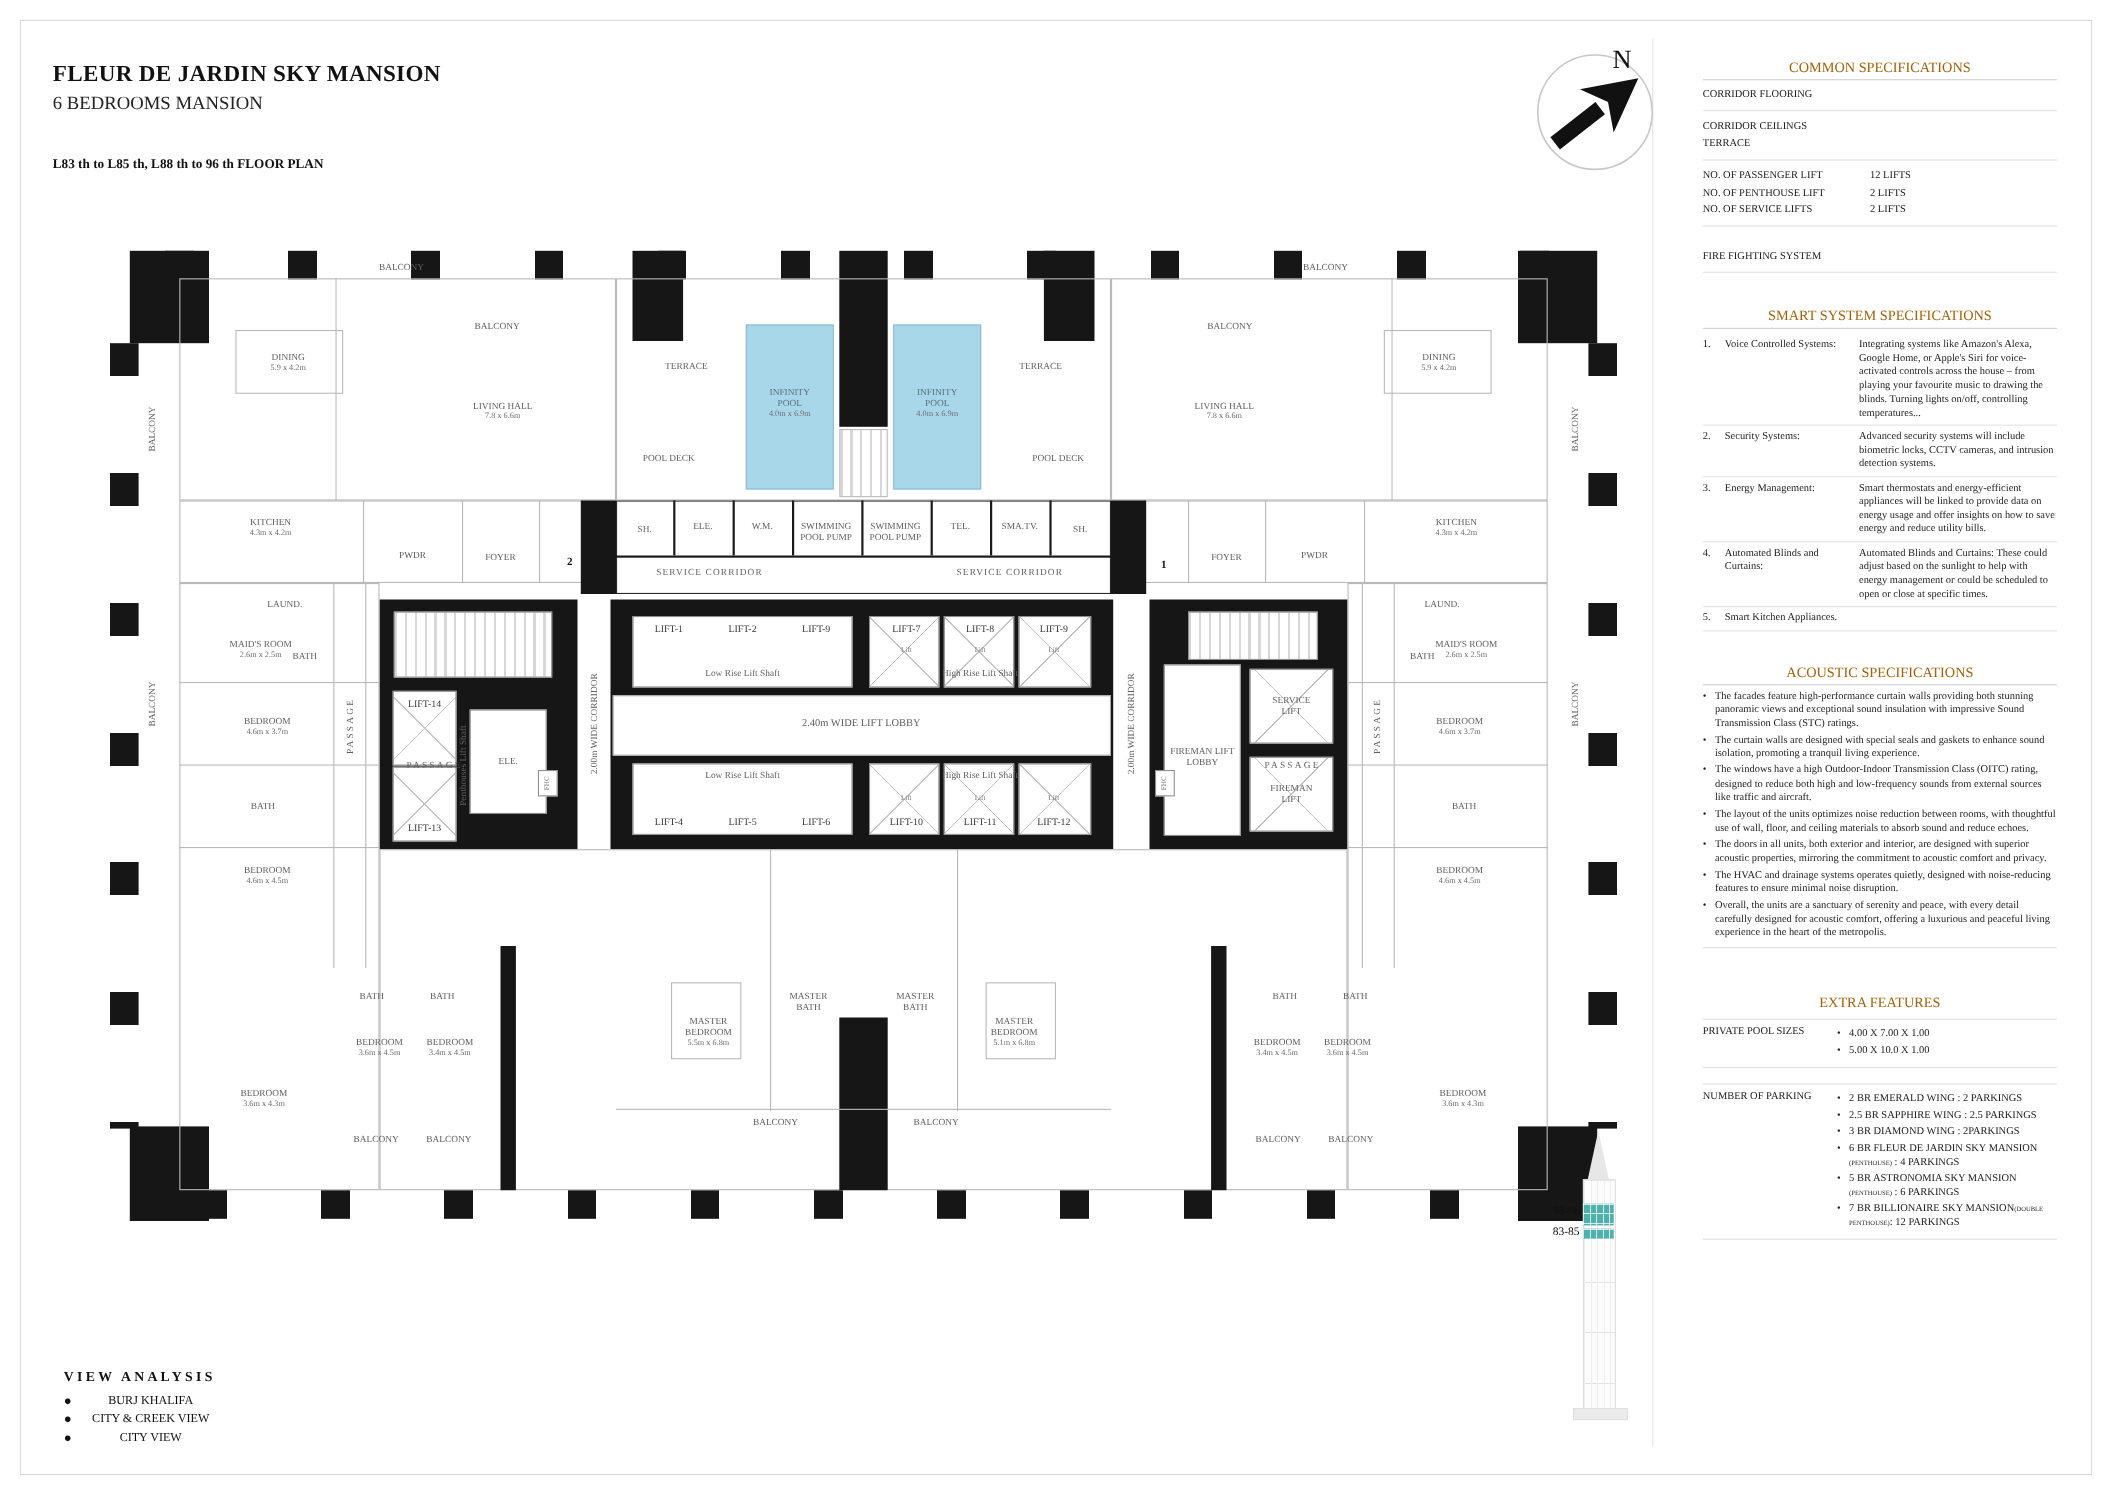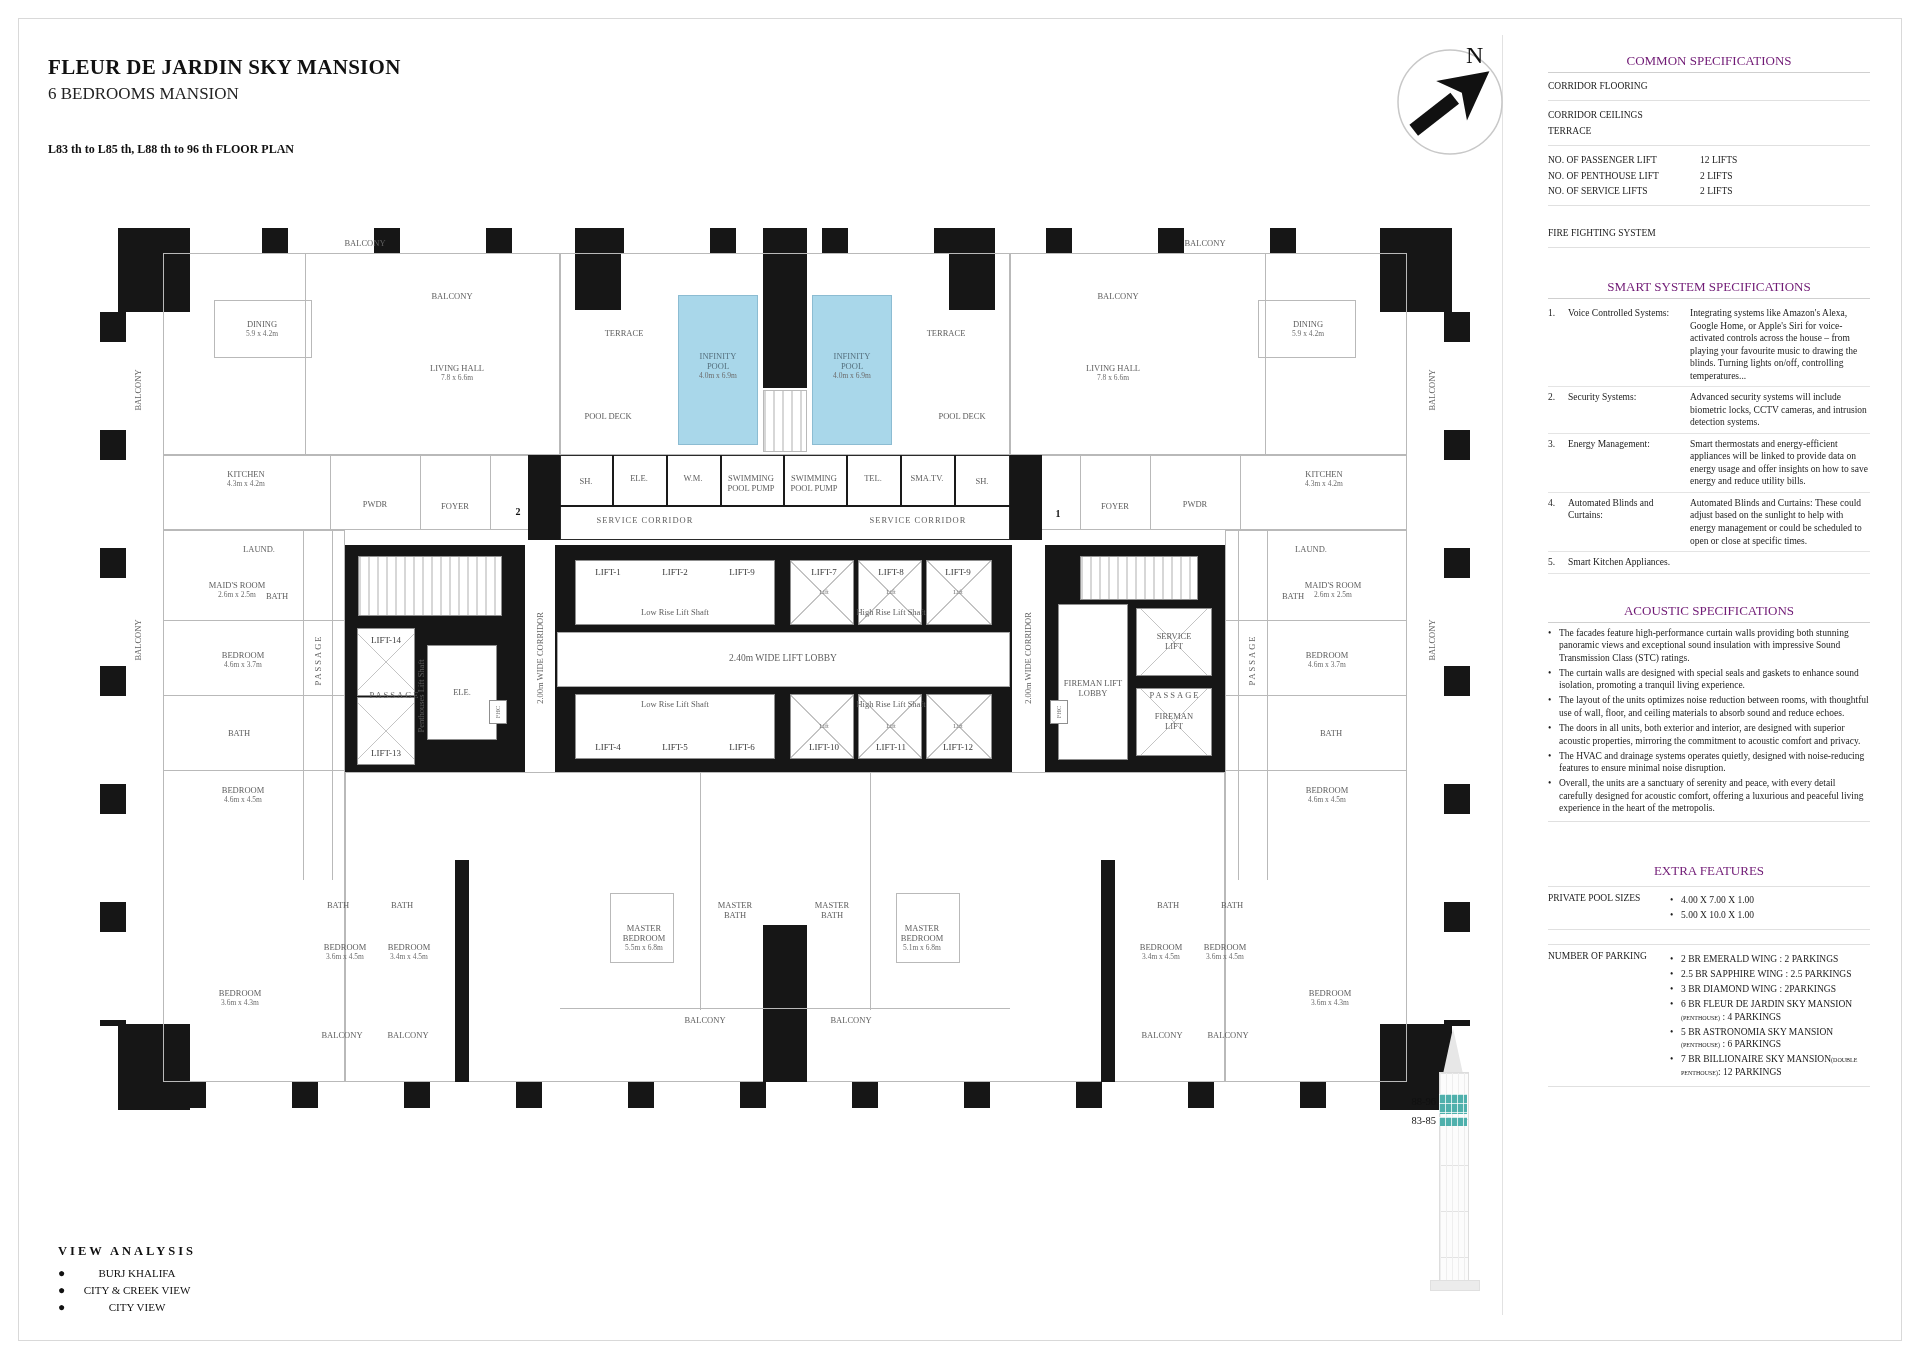--- a/index.html
+++ b/index.html
@@ -35,21 +35,21 @@
   .liftl{font-size:9px;color:#3a3a3a;}
   .tiny{font-size:6.5px;color:#777;}
   .ls{letter-spacing:2px;}
   .poolt{color:#55707e;}
   .mk{font-size:10px;font-weight:bold;color:#111;}
   
   .north{position:absolute;left:1392px;top:40px;width:130px;height:120px;}
   .north .nlab{position:absolute;left:74px;top:2px;font-size:24px;color:#111;}
   
   .panel{position:absolute;left:1548px;top:52px;width:322px;font-size:9.5px;line-height:1.32;color:#1c1c1c;}
-  .p-head{font-size:13px;text-align:center;color:#701a75;border-bottom:1px solid #cfcfcf;padding-bottom:3px;margin-bottom:4px;}
+  .p-head{font-size:13px;text-align:center;color:#a16207;border-bottom:1px solid #cfcfcf;padding-bottom:3px;margin-bottom:4px;}
   .grp{border-bottom:1px solid #e0e0e0;padding:1px 0 6px;margin-bottom:6px;}
   .c-row{padding:1.5px 0;}
   .c-lab{display:inline-block;width:152px;}
   .smart{display:grid;grid-template-columns:16px 118px 1fr;column-gap:4px;border-bottom:1px solid #e4e4e4;padding:4px 0;}
   .bullet{position:relative;padding-left:11px;margin:2.5px 0;}
   .bullet::before{content:"•";position:absolute;left:0;top:0;}
   .extra-row{display:grid;grid-template-columns:122px 1fr;border-bottom:1px solid #e0e0e0;padding:5px 0;margin-bottom:6px;}
   .sub{font-size:6px;}
   
   .va{position:absolute;left:58px;top:1244px;text-align:center;}
@@ -349,20 +349,21 @@
     </div>
     <div class="smart">
       <span>5.</span>
       <span>Smart Kitchen Appliances.</span>
       <span></span>
     </div>
 
     <div class="p-head" style="margin-top:28px;">ACOUSTIC SPECIFICATIONS</div>
     <div class="bullet">The facades feature high-performance curtain walls providing both stunning panoramic views and exceptional sound insulation with impressive Sound Transmission Class (STC) ratings.</div>
     <div class="bullet">The curtain walls are designed with special seals and gaskets to enhance sound isolation, promoting a tranquil living experience.</div>
+    <div class="bullet">The windows have a high Outdoor-Indoor Transmission Class (OITC) rating, designed to reduce both high and low-frequency sounds from external sources like traffic and aircraft.</div>
     <div class="bullet">The layout of the units optimizes noise reduction between rooms, with thoughtful use of wall, floor, and ceiling materials to absorb sound and reduce echoes.</div>
     <div class="bullet">The doors in all units, both exterior and interior, are designed with superior acoustic properties, mirroring the commitment to acoustic comfort and privacy.</div>
     <div class="bullet">The HVAC and drainage systems operates quietly, designed with noise-reducing features to ensure minimal noise disruption.</div>
     <div class="bullet" style="border-bottom:1px solid #e0e0e0;padding-bottom:6px;">Overall, the units are a sanctuary of serenity and peace, with every detail carefully designed for acoustic comfort, offering a luxurious and peaceful living experience in the heart of the metropolis.</div>
 
     <div class="p-head" style="margin-top:40px;border-bottom:none;">EXTRA FEATURES</div>
     <div class="extra-row" style="border-top:1px solid #e0e0e0;">
       <span>PRIVATE POOL SIZES</span>
       <span>
         <span class="bullet" style="display:block;">4.00 X 7.00 X 1.00</span>

